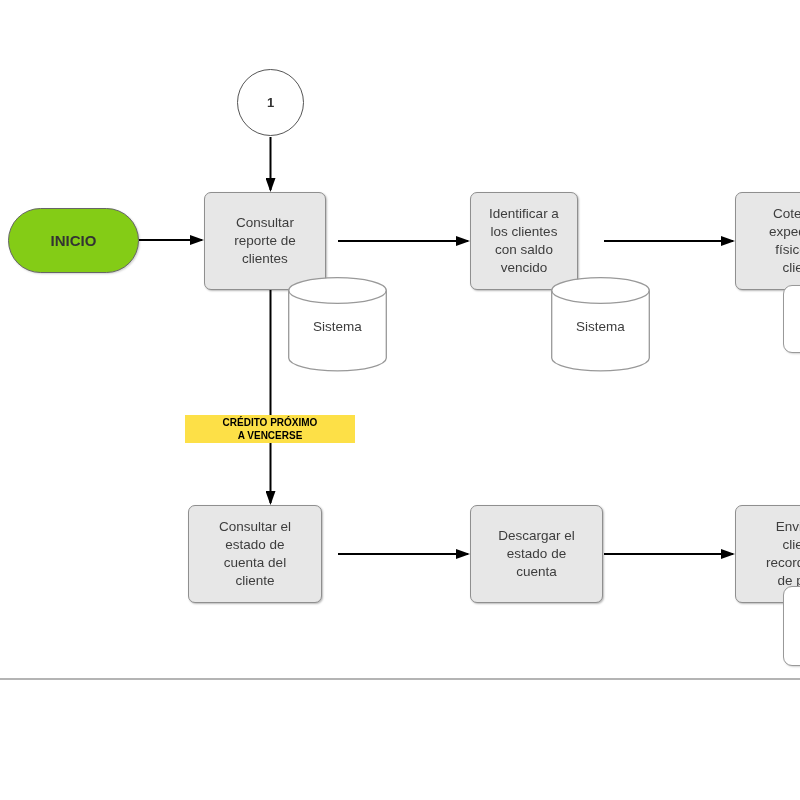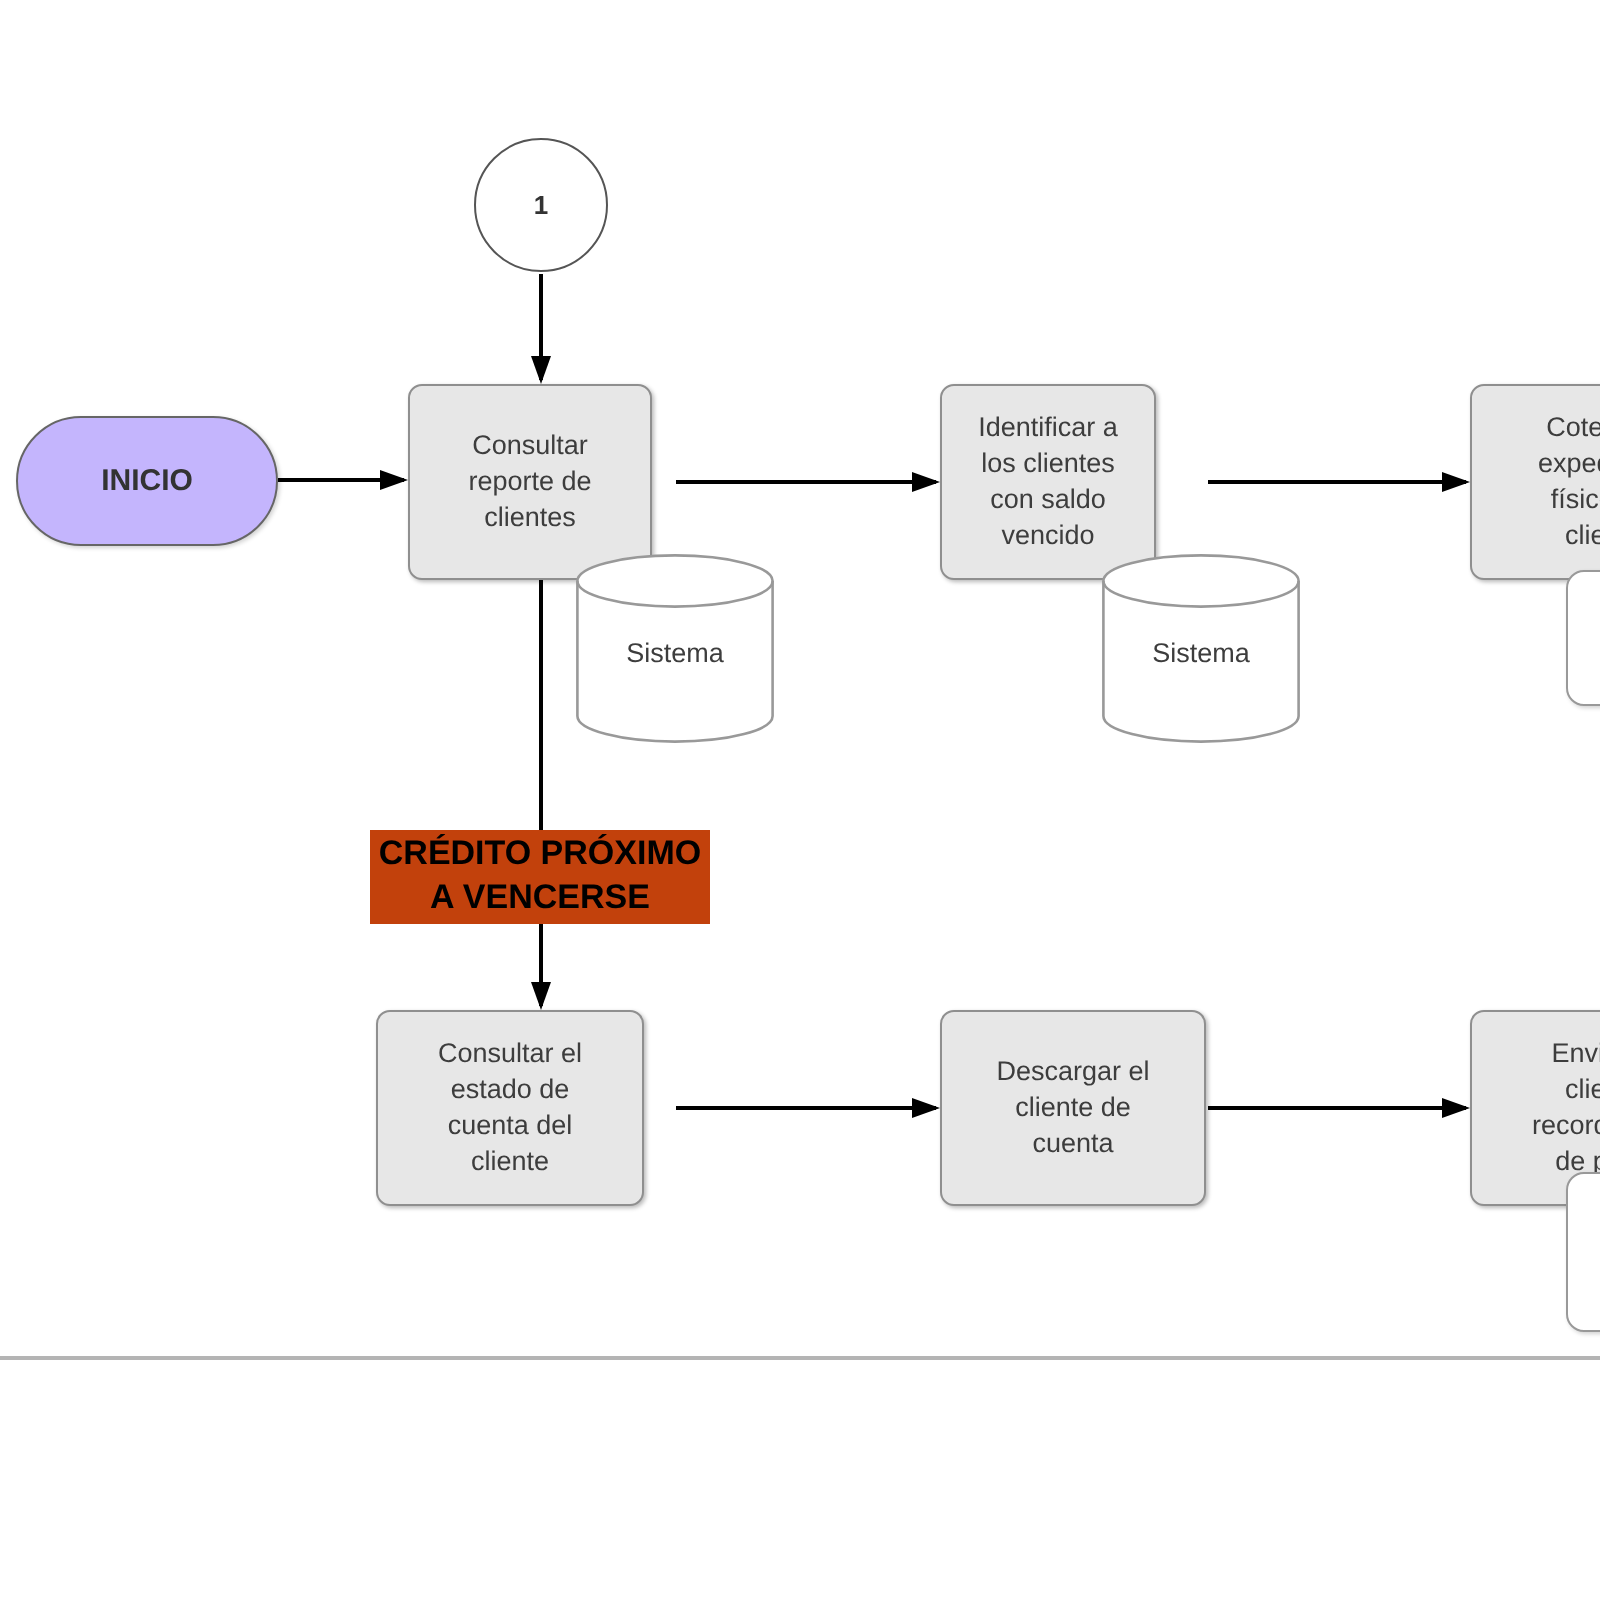--- a/index.html
+++ b/index.html
@@ -18,21 +18,21 @@
   }
   .process {
     z-index: 2;
     background: #e7e7e7; border: 1px solid #8f8f8f; border-radius: 7px;
     box-shadow: 1px 1px 2px rgba(0,0,0,.28);
     color: #3d3d3d; font-size: 13.5px; line-height: 1.32;
     white-space: pre-line; padding: 4px;
   }
   .terminator {
     z-index: 2;
-    background: #c4b5fd; border: 1px solid #666666; border-radius: 33px;
+    background: #84cc16; border: 1px solid #666666; border-radius: 33px;
     box-shadow: 1px 1px 2px rgba(0,0,0,.18);
     color: #333333; font-size: 15px; font-weight: bold;
   }
   .circle-node {
     z-index: 2;
     background: #ffffff; border: 1.3px solid #555555; border-radius: 50%;
     color: #333333; font-size: 13px; font-weight: bold;
   }
   .cylinder { position: absolute; z-index: 3; width: 99px; height: 95px; }
   .cylinder svg { display: block; }
@@ -41,22 +41,22 @@
     text-align: center; font-size: 13.5px; color: #3d3d3d;
   }
   .whitebox {
     position: absolute; z-index: 3; box-sizing: border-box;
     background: #ffffff; border: 1px solid #999999; border-radius: 9px;
     box-shadow: 1px 1px 2px rgba(0,0,0,.18);
   }
   .edge-label {
     position: absolute; z-index: 4;
     left: 185px; top: 415px; width: 170px;
-    background: #c2410c; padding: 1px 0;
-    color: #000000; font-size: 17px; font-weight: bold;
+    background: #fde047; padding: 1px 0;
+    color: #000000; font-size: 10px; font-weight: bold;
     text-align: center; line-height: 1.32; white-space: pre-line;
   }
   .divider {
     position: absolute; z-index: 0;
     left: 0; top: 678px; width: 800px; height: 2px; background: #b4b4b4;
   }
 </style>
 </head>
 <body>
 
@@ -126,21 +126,21 @@
 A VENCERSE</div>
 
   <div class="node process" style="left:188px; top:505px; width:134px; height:98px;">
     <span>Consultar el
 estado de
 cuenta del
 cliente</span>
   </div>
   <div class="node process" style="left:470px; top:505px; width:133px; height:98px;">
     <span>Descargar el
-cliente de
+estado de
 cuenta</span>
   </div>
   <div class="node process" style="left:735px; top:505px; width:134px; height:98px;">
     <span>Enviar al
 cliente
 recordatorio
 de pago</span>
   </div>
 
   <div class="divider"></div>

